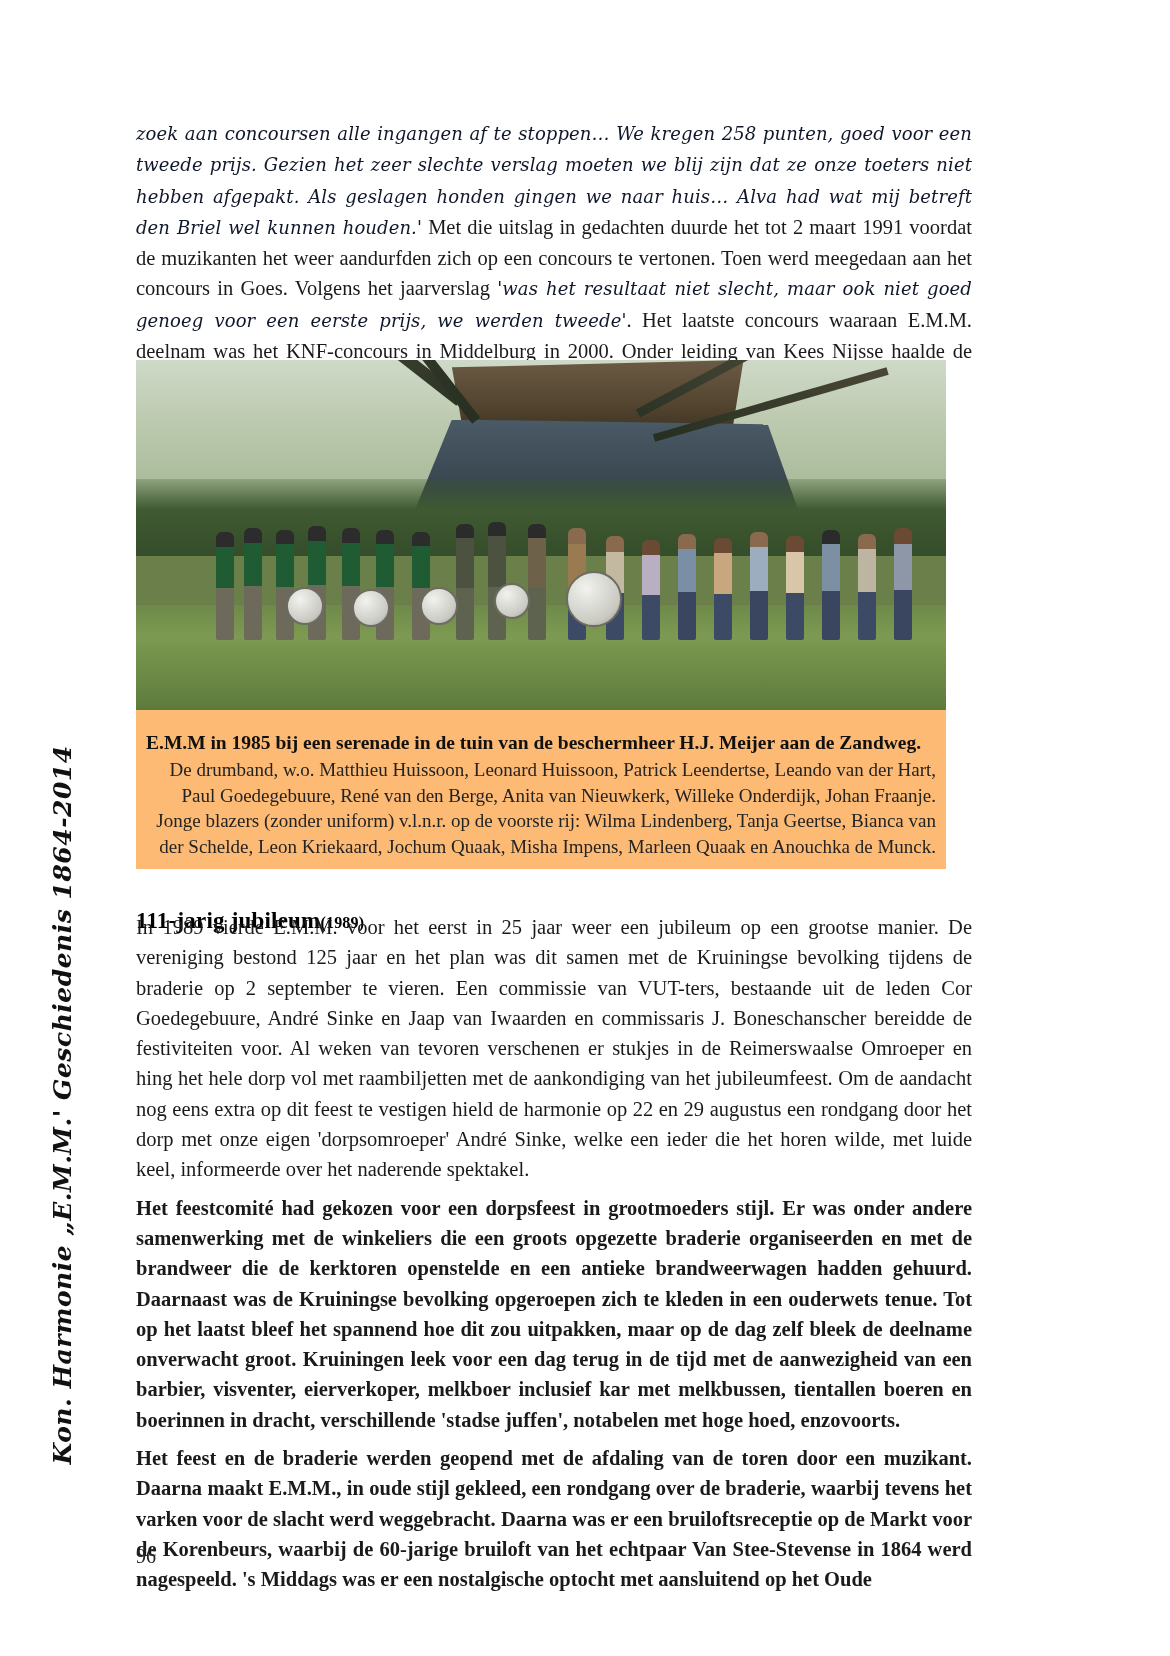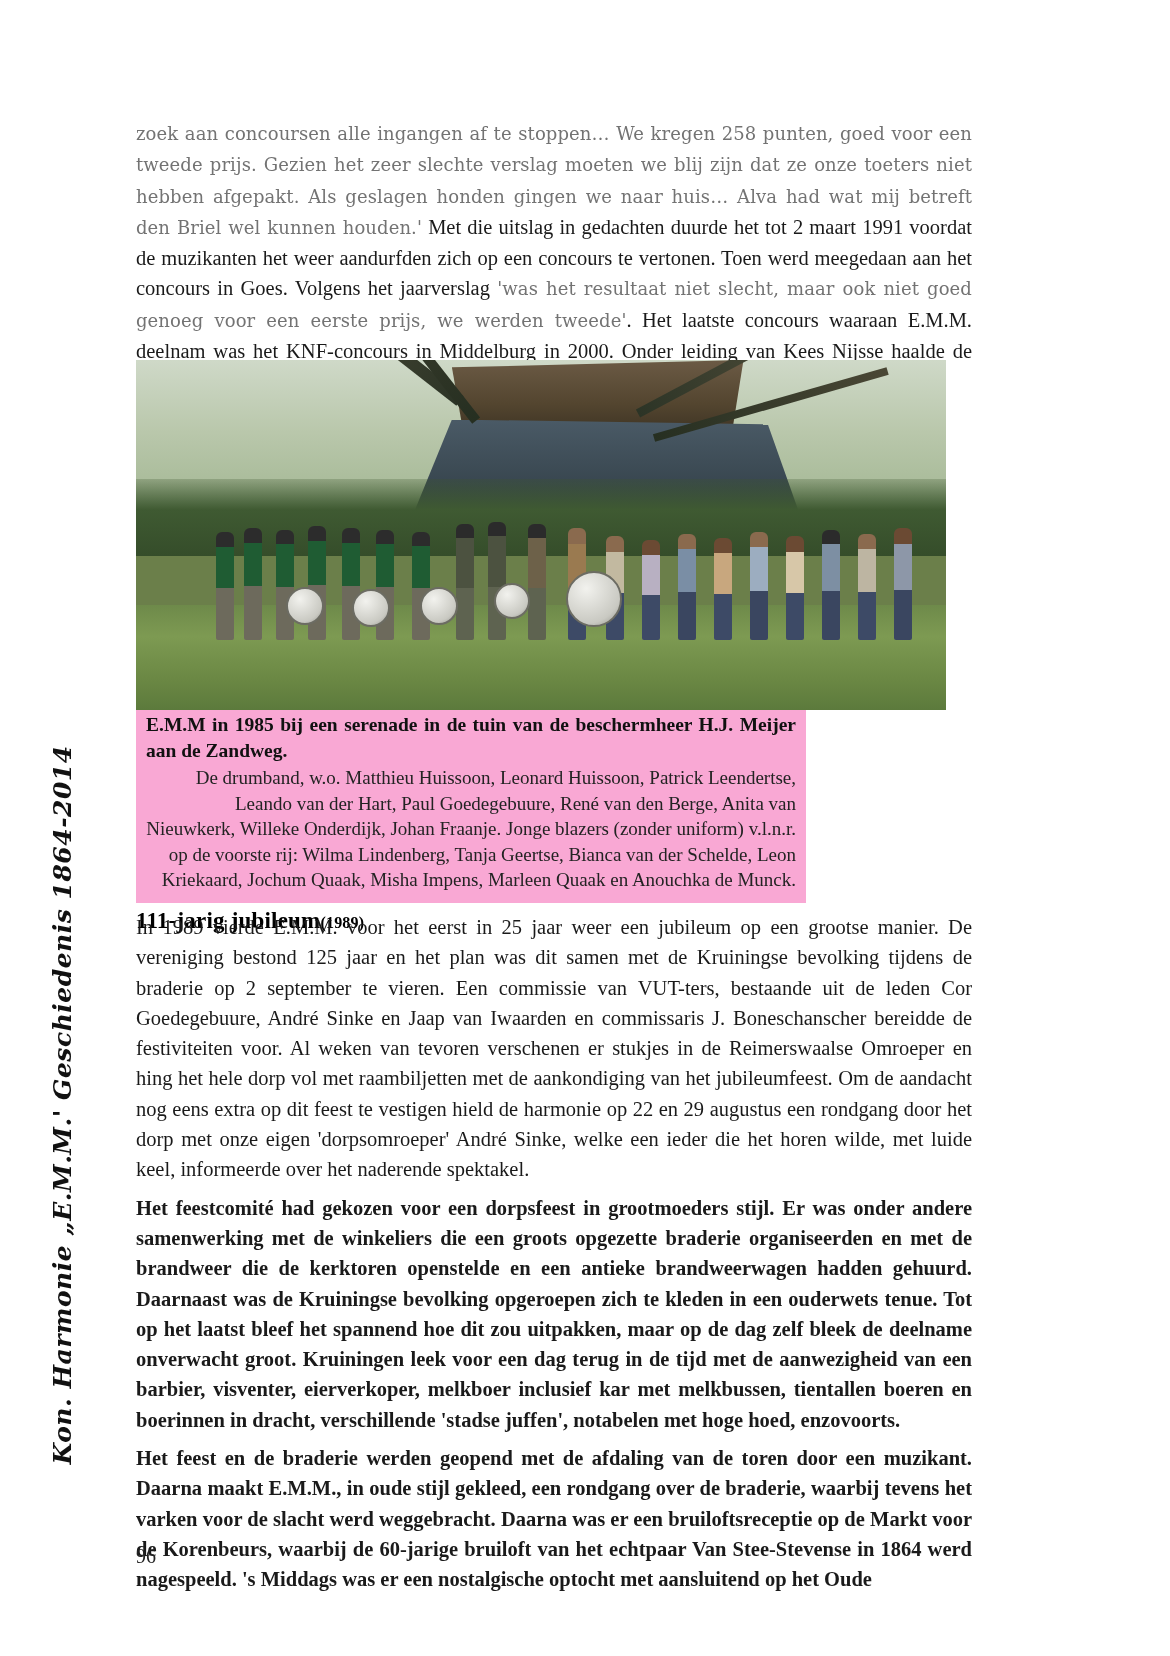--- a/index.html
+++ b/index.html
@@ -43,22 +43,23 @@
   p {
     margin: 0;
     font-size: 20.5px;
     line-height: 30.3px;
     text-align: justify;
     text-justify: inter-word;
     hyphens: manual;
   }
   .quote-italic {
     font-family: "DejaVu Serif", "Liberation Serif", serif;
+    font-style: italic;
     font-size: 18px;
-    color: #737373;
+    color: #0f172a;
     letter-spacing: 0.1px;
   }
   .intro-para {
     position: absolute;
     top: 118px;
     width: 836px;
   }
   
   .photo-block {
     position: absolute;
@@ -134,23 +135,23 @@
     width: 18px;
     border-radius: 6px 6px 2px 2px;
   }
   .drum {
     position: absolute;
     border-radius: 50%;
     background: radial-gradient(circle at 35% 30%, #f2f2ee, #c9c9c2 70%, #8d8d86);
     border: 2px solid #6c6c63;
   }
   .caption-box {
-    width: 670px;
-    background: #f9a8d4;
-    padding: 2px 10px 10px 10px;
+    width: 810px;
+    background: #fdba74;
+    padding: 20px 10px 10px 10px;
     box-sizing: border-box;
   }
   .caption-title {
     font-size: 19.5px;
     font-weight: bold;
     line-height: 26px;
     margin: 0 0 1px 0;
     color: #111;
   }
   .caption-body {

